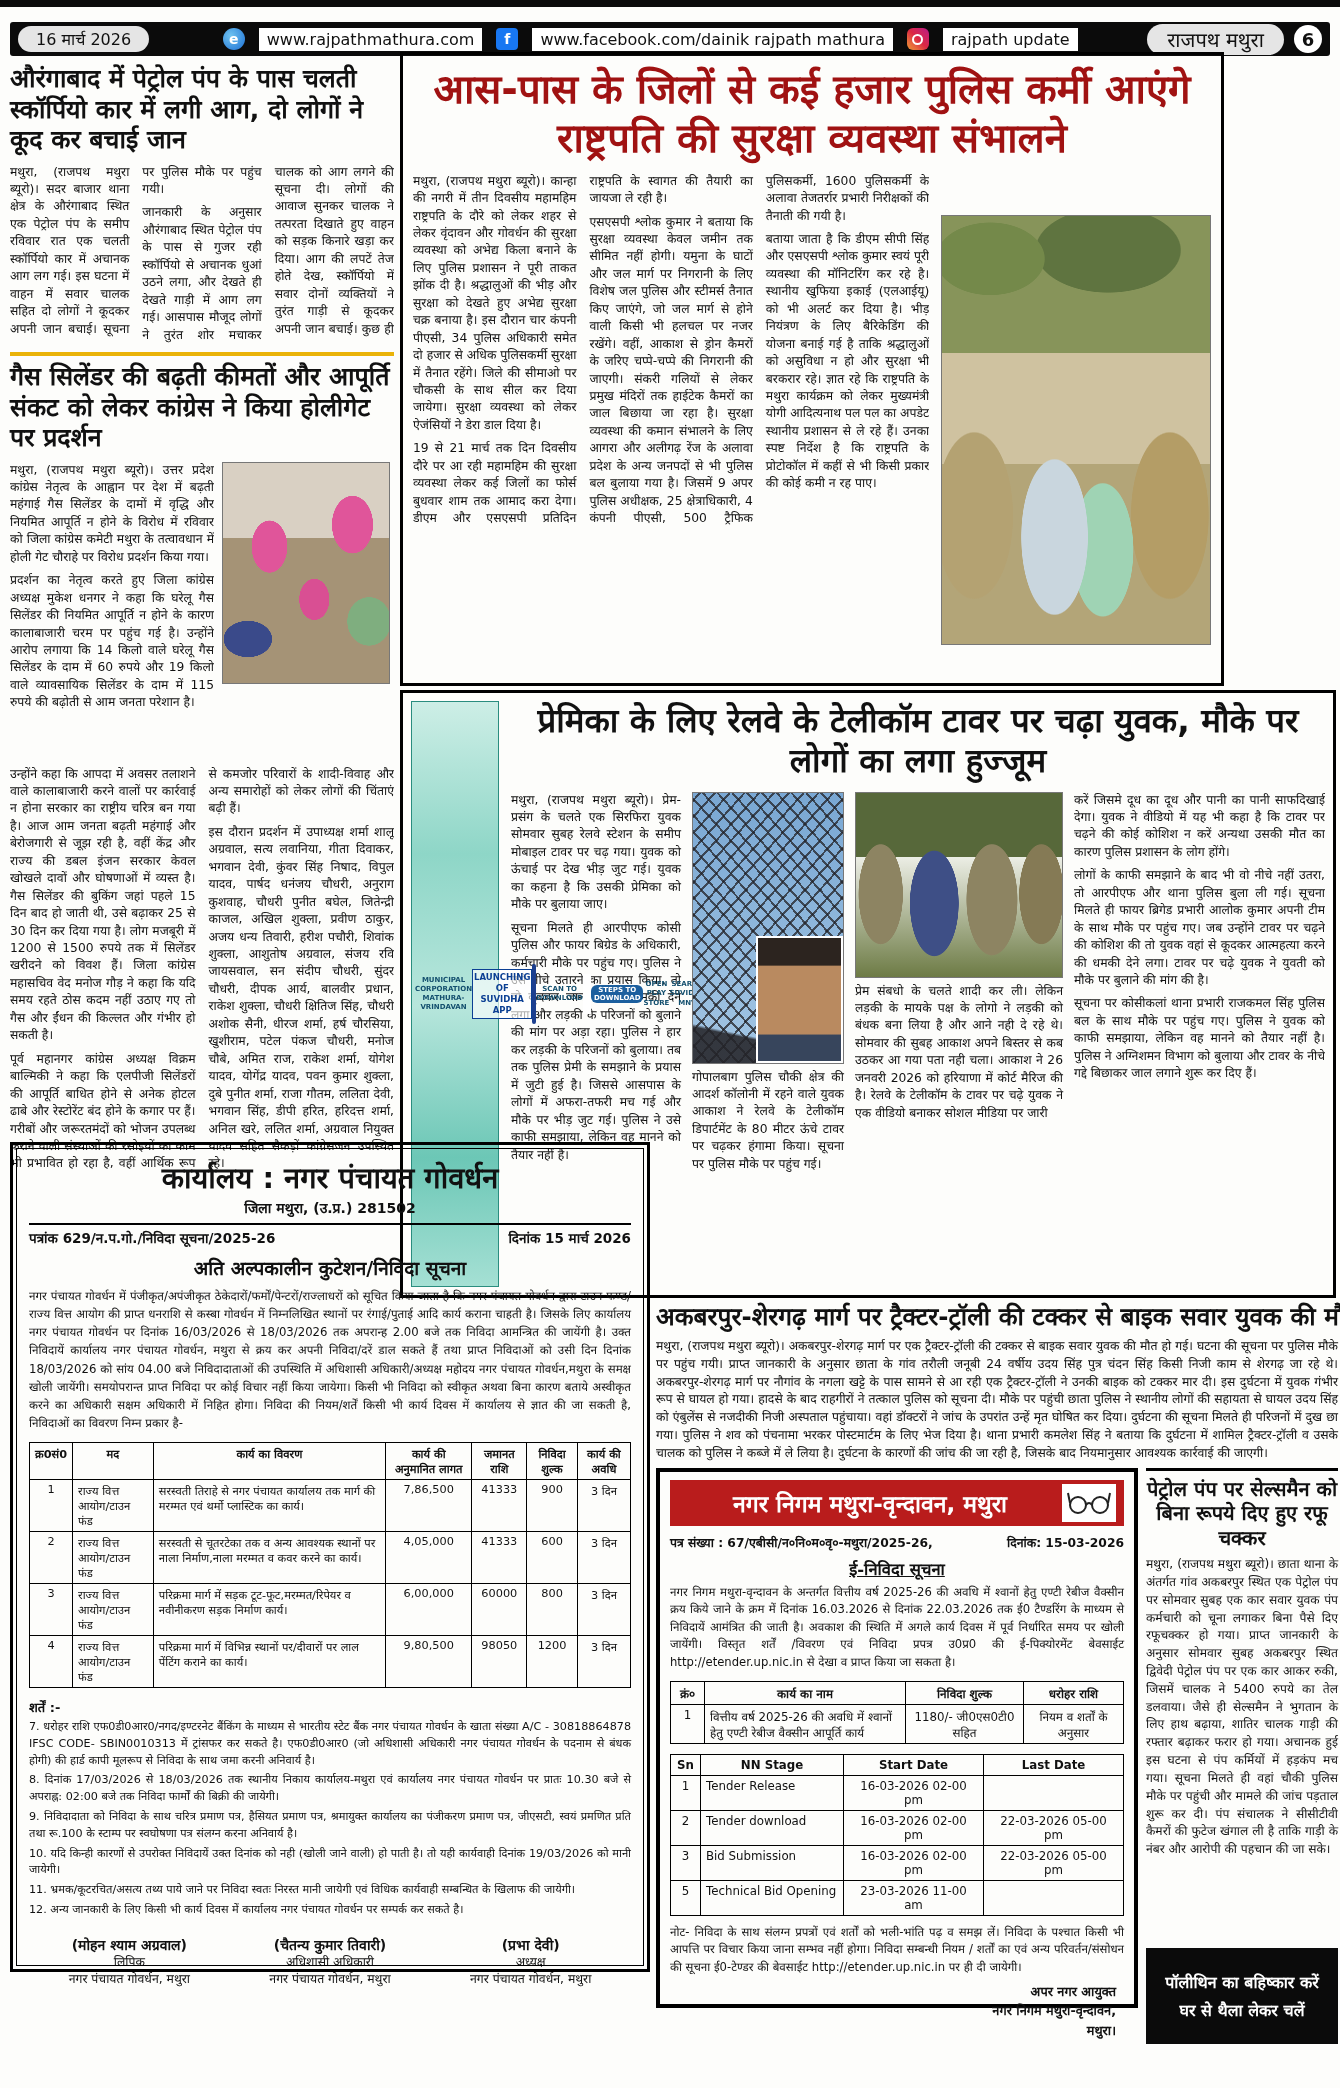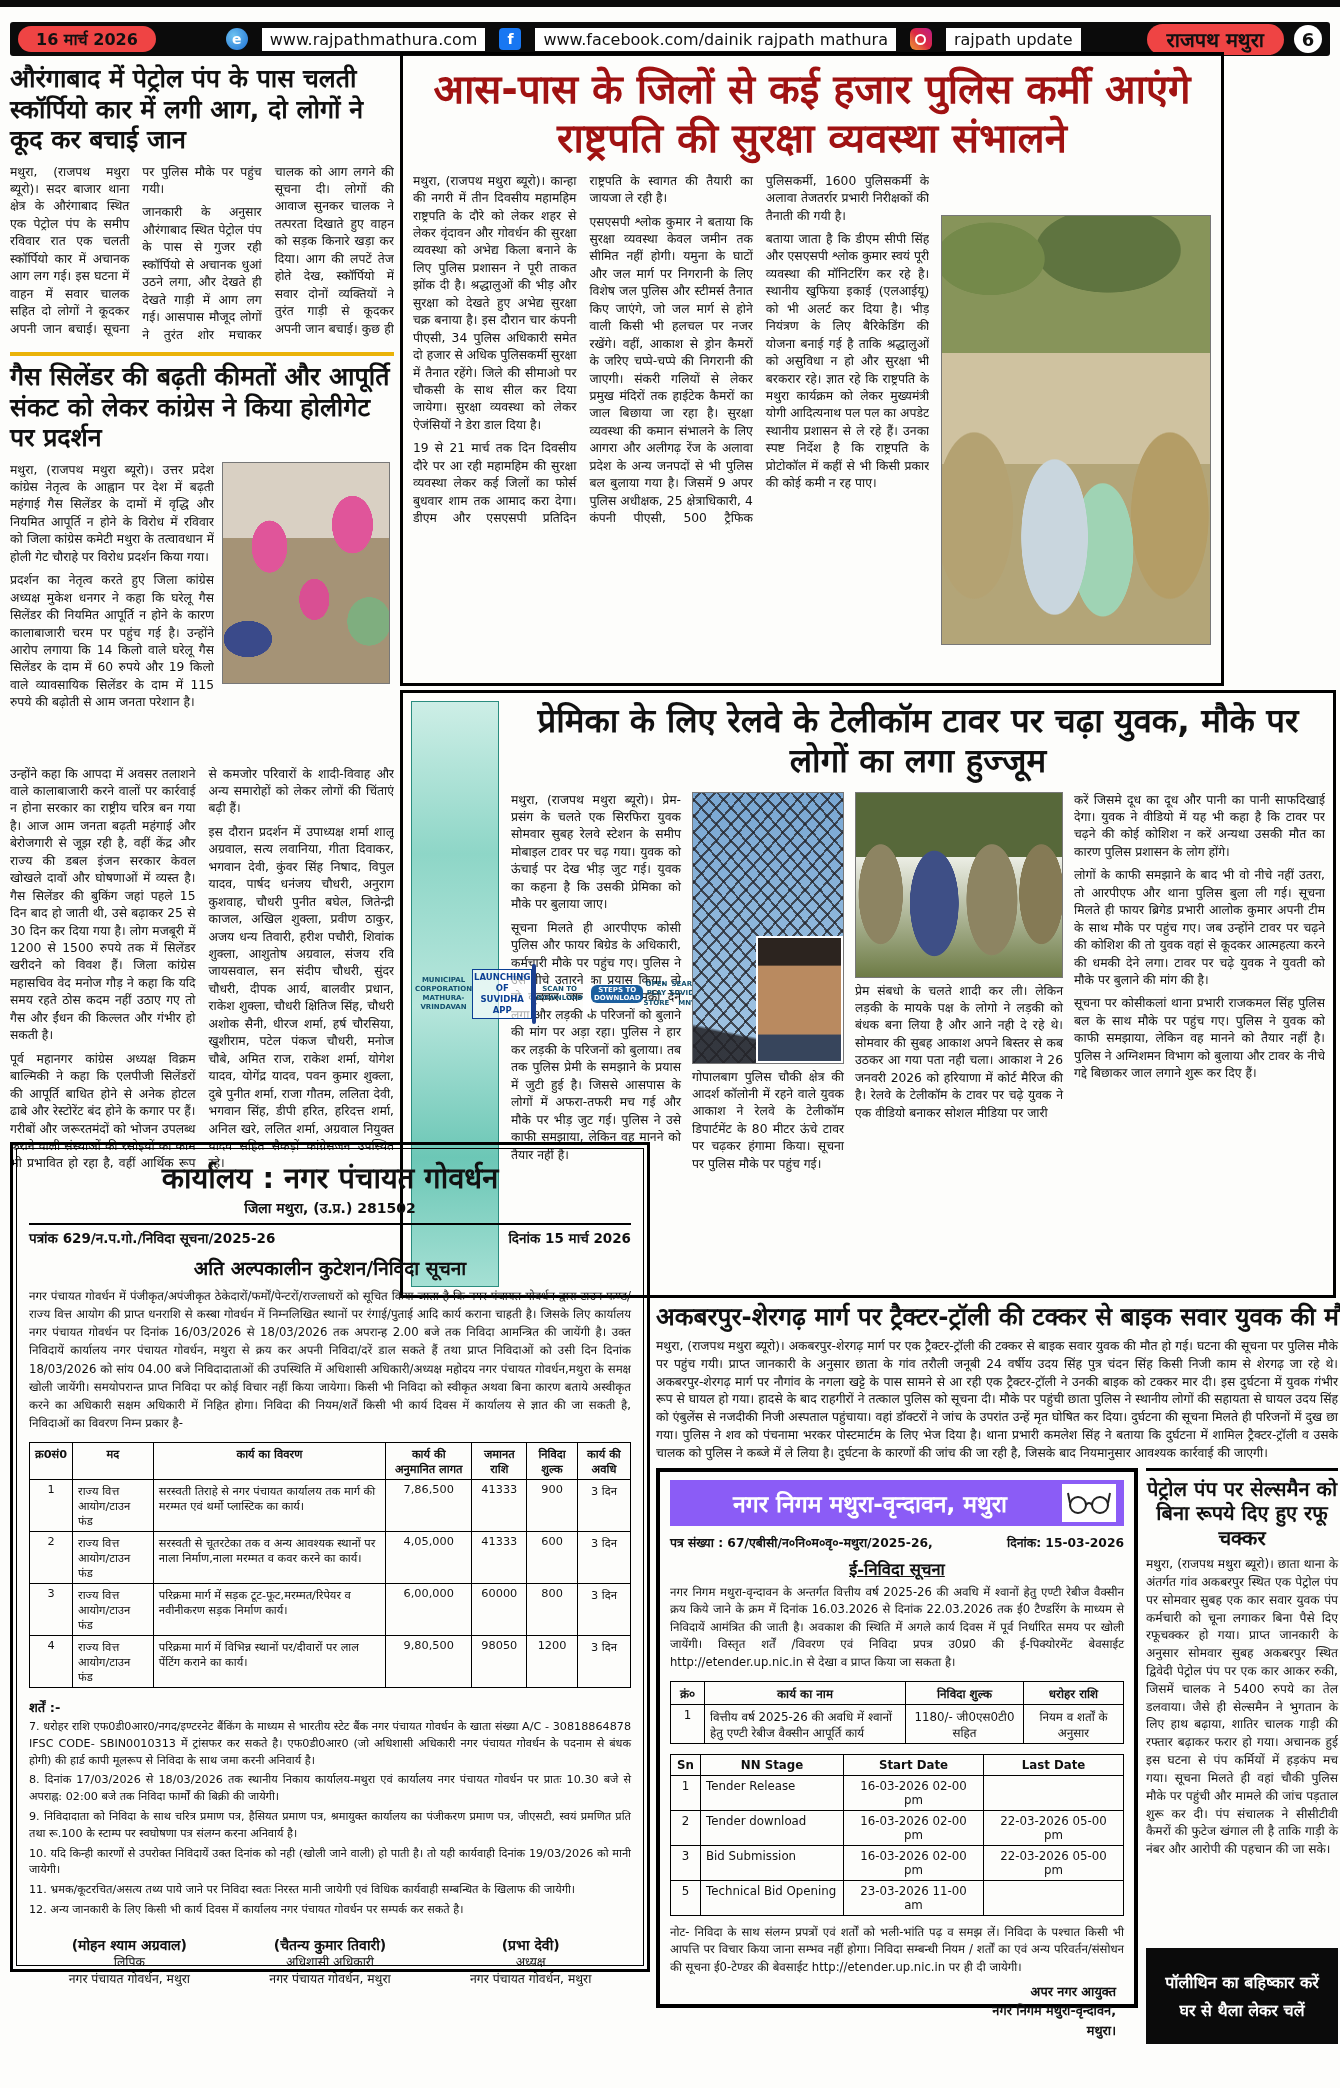--- a/index.html
+++ b/index.html
@@ -5,21 +5,21 @@
   * { box-sizing: border-box; margin: 0; padding: 0; }
   html,body { background:#e8e8e4; }
   body { font-family:"DejaVu Sans","Liberation Sans",sans-serif; color:#111; }
   #page { position:relative; width:1340px; height:2088px; background:#fdfdfb; margin:0 auto; overflow:hidden; }
   .abs { position:absolute; }
 
   
   #top-rule { left:0; top:0; width:1340px; height:7px; background:#0b0b0b; }
   #masthead { left:10px; top:22px; width:1320px; height:34px; background:#0b0b0b; border-radius:3px;
               display:flex; align-items:center; gap:10px; padding:0 8px; }
-  .pill { background:#ef4444; border-radius:16px; padding:2px 18px; font-weight:bold; font-size:16px; white-space:nowrap; }
+  .pill { background:#e5e5e5; border-radius:16px; padding:2px 18px; font-weight:normal; font-size:16px; white-space:nowrap; }
   .mh-box { background:#fff; font-size:16px; padding:2px 8px; white-space:nowrap; display:flex; align-items:center; }
   .mh-icon { width:22px; height:22px; display:inline-flex; align-items:center; justify-content:center;
              color:#fff; font-weight:bold; font-size:14px; margin:0 4px; flex:0 0 auto; }
   .ie { border-radius:50%; background:radial-gradient(circle at 35% 35%, #6fc3f0, #1c6fd4); }
   .fb { border-radius:4px; background:#1877f2; }
   .ig { border-radius:6px; background:linear-gradient(45deg,#f09433,#e6683c,#dc2743,#cc2366,#bc1888); }
   .ig-lens { width:11px; height:11px; border:2px solid #fff; border-radius:50%; }
   .brand-pill { font-size:20px; border-radius:18px; padding:2px 20px; }
   .page-circle { width:28px; height:28px; background:#fff; border-radius:50%; display:flex; align-items:center;
                  justify-content:center; font-weight:bold; font-size:18px; flex:0 0 auto; }
@@ -121,21 +121,21 @@
   .sig .nm { font-weight:bold; font-size:14px; }
   .sig .rl { font-size:12.3px; line-height:1.4; }
 
   
   #art-accident { left:656px; top:1302px; width:682px; height:162px; }
   #art-accident .hl { font-size:24.5px; text-align:center; white-space:nowrap; margin-bottom:6px; }
   #art-accident p { font-size:12.3px; line-height:1.45; text-align:justify; }
 
   
   #nn-box { left:656px; top:1468px; width:482px; height:540px; border:4px solid #000; padding:8px 10px; }
-  #nn-head { background:#8b5cf6; color:#fff; display:flex; align-items:center; padding:4px 8px; }
+  #nn-head { background:#b91c1c; color:#fff; display:flex; align-items:center; padding:4px 8px; }
   #nn-title { flex:1; text-align:center; font-weight:bold; font-size:23px; }
   #nn-logo { width:54px; height:38px; background:#fff; display:flex; align-items:center; justify-content:center; flex:0 0 auto; }
   #nn-box .ref-row { margin-top:8px; font-size:12.3px; }
   #nn-sub { text-align:center; font-weight:bold; font-size:16.5px; text-decoration:underline; margin:6px 0 4px; }
   #nn-para { font-size:11.6px; line-height:1.5; text-align:justify; }
   #nn-box table.bordered th, #nn-box table.bordered td { font-size:11.8px; }
   #nn-note { font-size:11.6px; line-height:1.5; text-align:justify; margin-top:8px; }
   #nn-sig { text-align:right; font-weight:bold; font-size:12.8px; line-height:1.5; margin-top:6px; padding-right:8px; }
 
   

